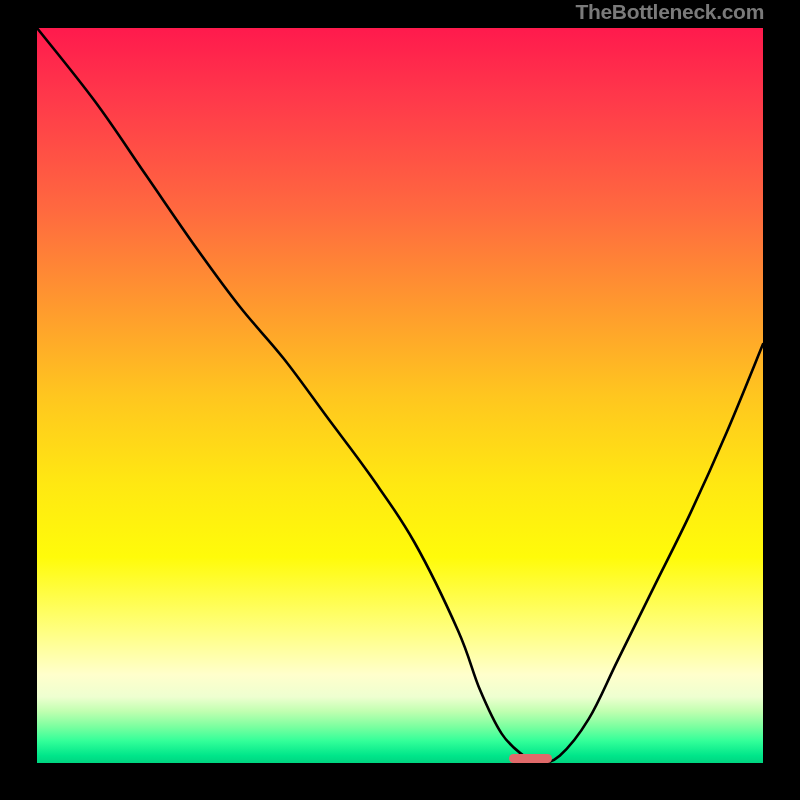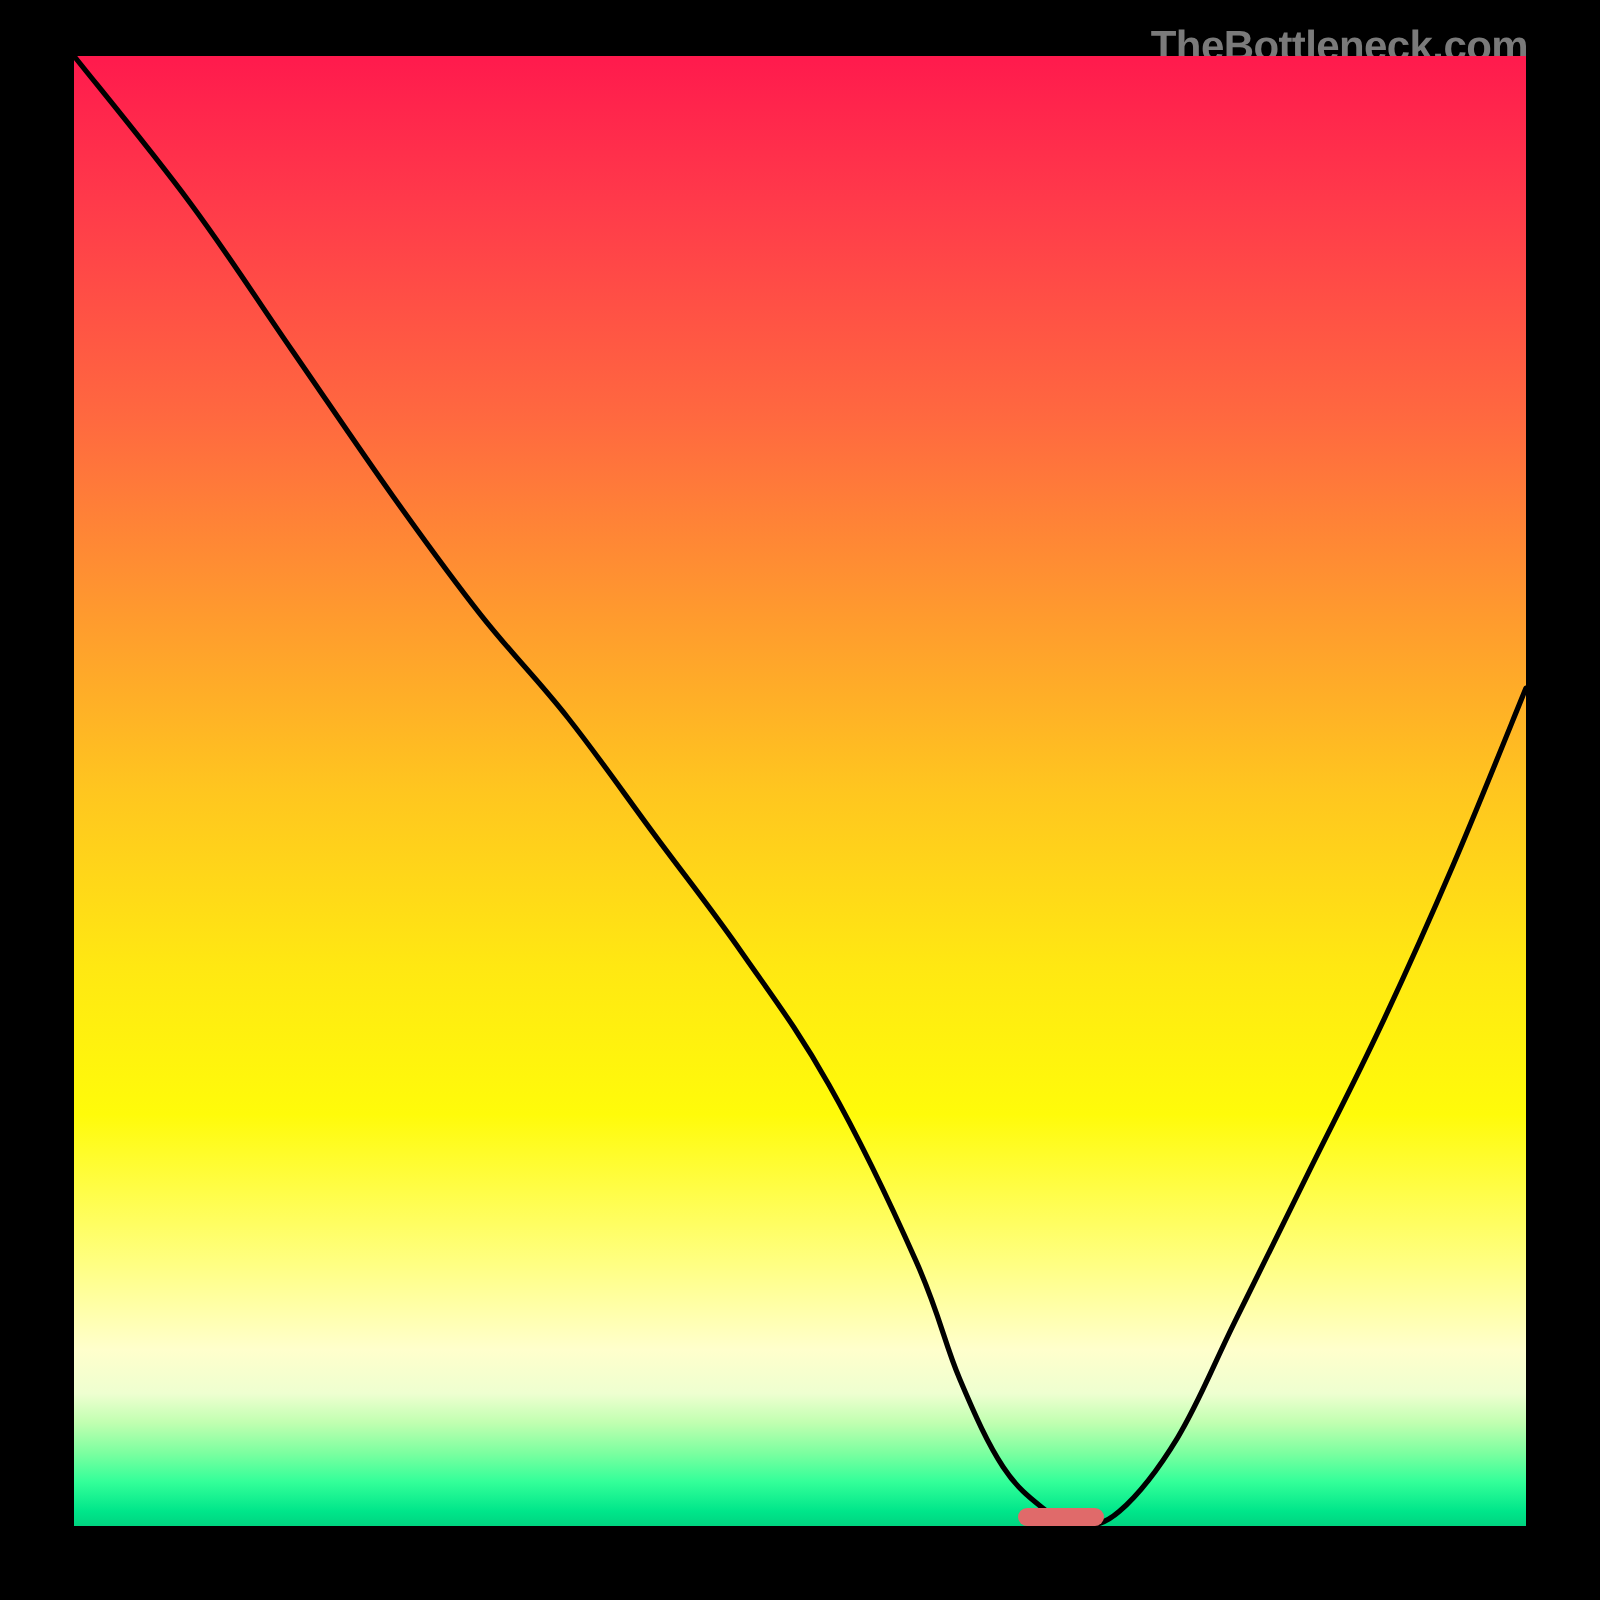--- a/index.html
+++ b/index.html
@@ -47,21 +47,21 @@
     overflow: visible;
   }
   #min-marker {
     position: absolute;
     height: 9px;
     border-radius: 5px;
     background: #e06a6a;
   }
   .attribution {
     position: absolute;
-    top: 12px;
+    top: 0;
     right: 36px;
     font-family: Arial, Helvetica, sans-serif;
     font-size: 21px;
     font-weight: 600;
     color: #7a7a7a;
     letter-spacing: -0.3px;
   }
 </style>
 </head>
 <body>

